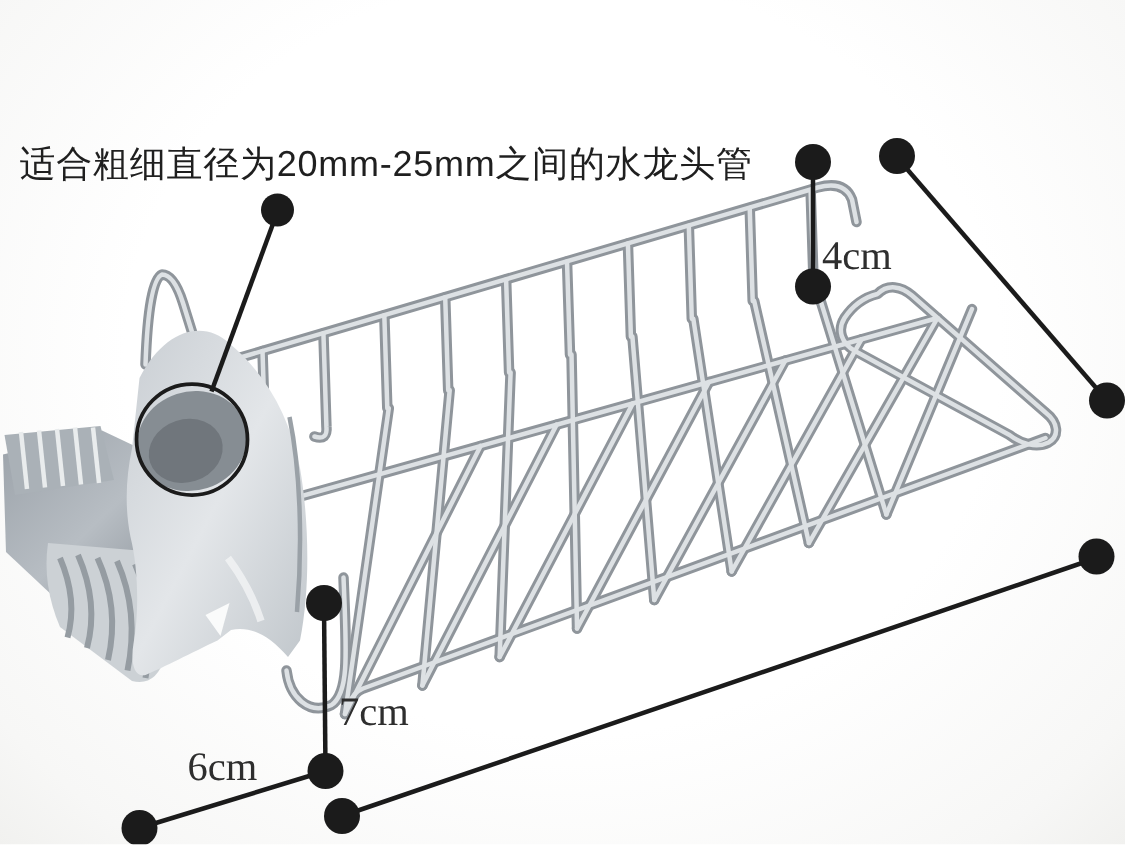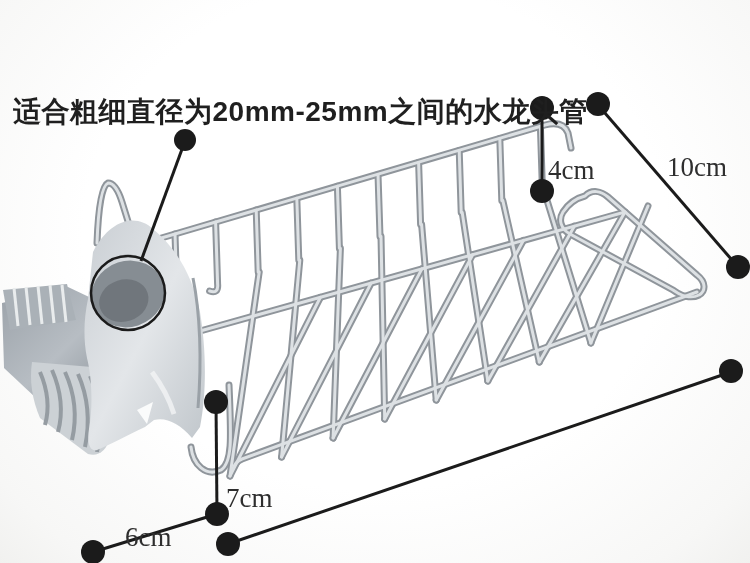--- a/index.html
+++ b/index.html
@@ -21,31 +21,30 @@
     line-height:1;
     letter-spacing:0px;
     white-space:nowrap;
     user-select:none;
     font-family:Liberation Serif, serif;
   }
   .note{
     position:absolute;
     left:13px;top:93px;
     color:#1f1f1f;
-    font-size:28px;
+    font-size:24px;
     letter-spacing:0.5px;
     white-space:nowrap;
     user-select:none;
-    font-weight:bold;
   }
   .lab-4cm{left:548px;top:157px;}
   .lab-10cm{left:667px;top:154px;}
   .lab-17cm{left:466px;top:472px;}
-  .lab-7cm{left:226px;top:485px;}
-  .lab-6cm{left:125px;top:498px;margin-top:26px;}
+  .lab-7cm{left:226px;top:461px;}
+  .lab-6cm{left:125px;top:498px;}
 </style>
 </head>
 <body>
 
 <div class="stage">
 
   <svg width="750" height="563" viewBox="0 0 750 563">
     <defs>
       <linearGradient id="gBody" x1="0" y1="0" x2="1" y2="1">
         <stop offset="0" stop-color="#9ba2a9"></stop>
@@ -167,16 +166,15 @@
         <circle cx="731" cy="371" r="12"></circle>
         <circle cx="216" cy="402" r="12"></circle>
         <circle cx="217" cy="514" r="12"></circle>
         <circle cx="93" cy="552" r="12"></circle>
       </g>
     </g>
   </svg>
 
   <div class="note">适合粗细直径为20mm-25mm之间的水龙头管</div>
   <div class="label lab-4cm">4cm</div>
-  <div class="label lab-10cm">10cm</div>
   <div class="label lab-7cm">7cm</div>
   <div class="label lab-6cm">6cm</div>
 </div>
 
 </body></html>

